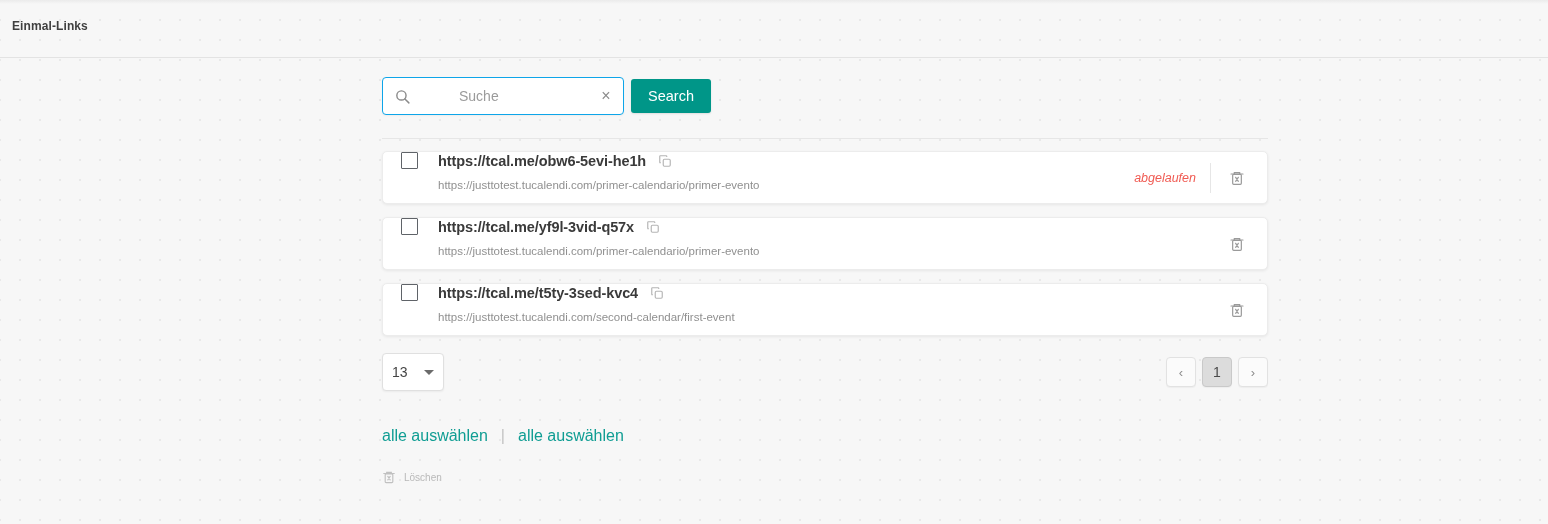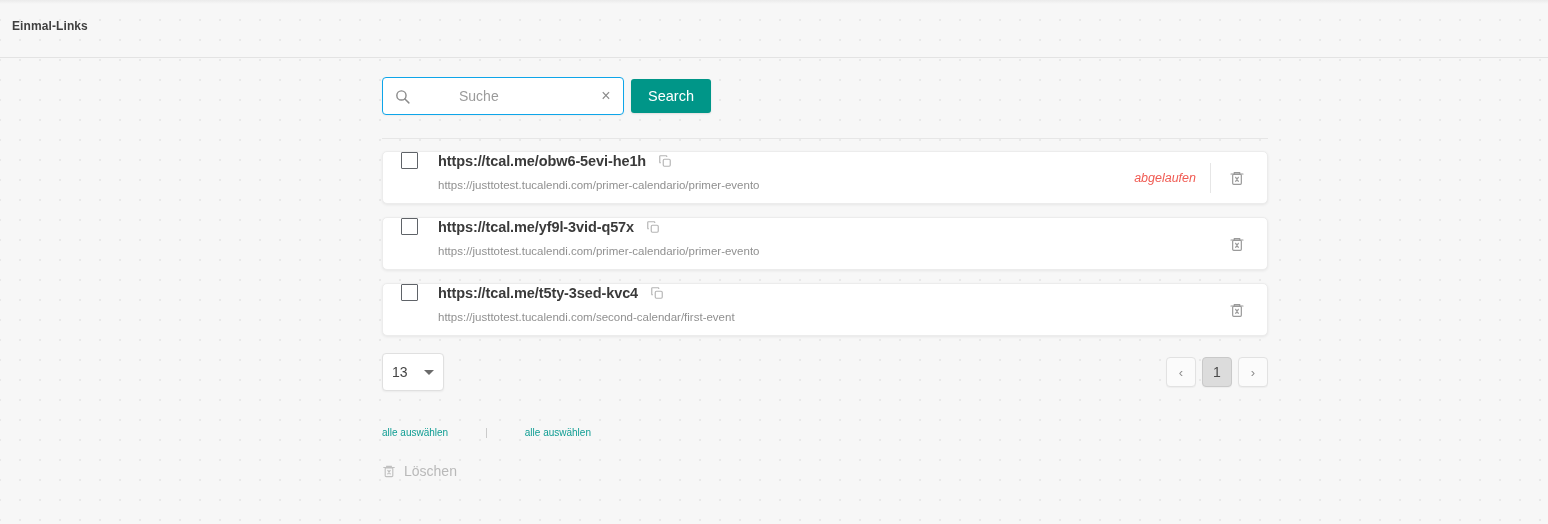--- a/index.html
+++ b/index.html
@@ -287,38 +287,37 @@
     border-color: #c9c9c9;
     color: #4a4a4a;
     font-size: 14px;
   }
 
   
   .select-links {
     margin-top: 32px;
     display: flex;
     align-items: center;
-    font-size: 10px;
-    gap: 24px;
+    font-size: 16px;
   }
   .select-link {
     color: #0f9d93;
     cursor: pointer;
   }
   .select-sep {
     color: #c2c2c2;
     margin: 0 13px;
   }
 
   
   .delete-row {
     margin-top: 25px;
     display: flex;
     align-items: center;
-    font-size: 14px;
+    font-size: 10px;
     color: #b9b9b9;
     cursor: default;
   }
   .delete-icon {
     width: 14px;
     height: 14px;
     margin-right: 8px;
     color: #c0c0c0;
     display: flex;
     align-items: center;

